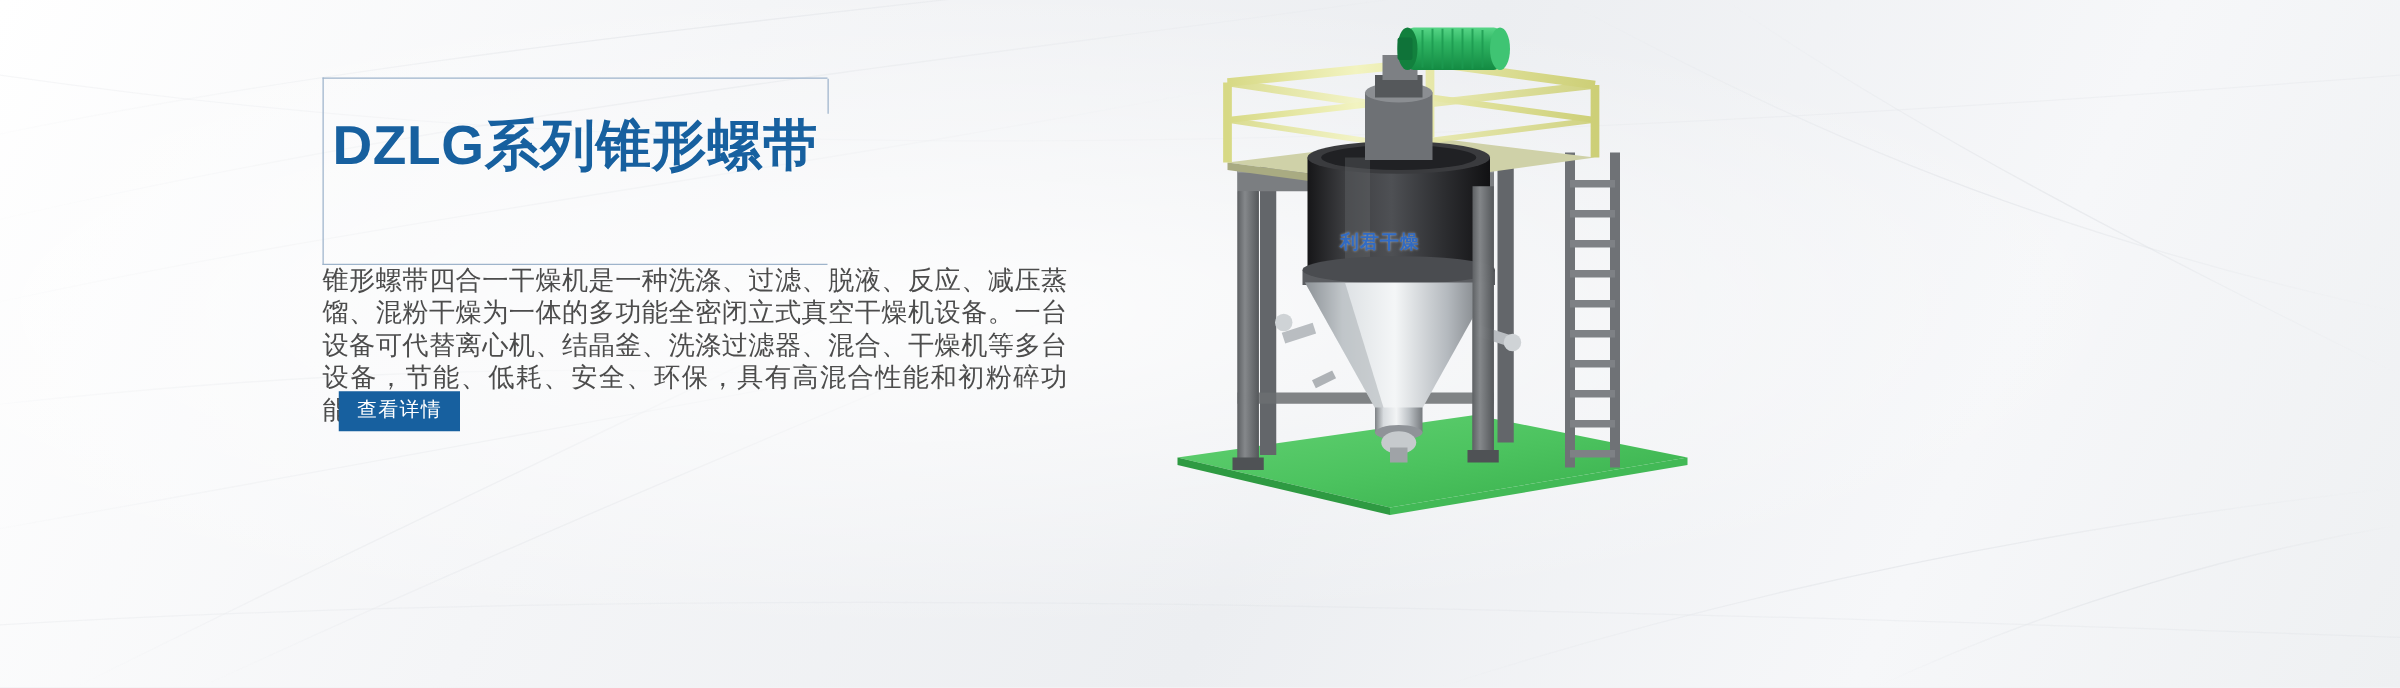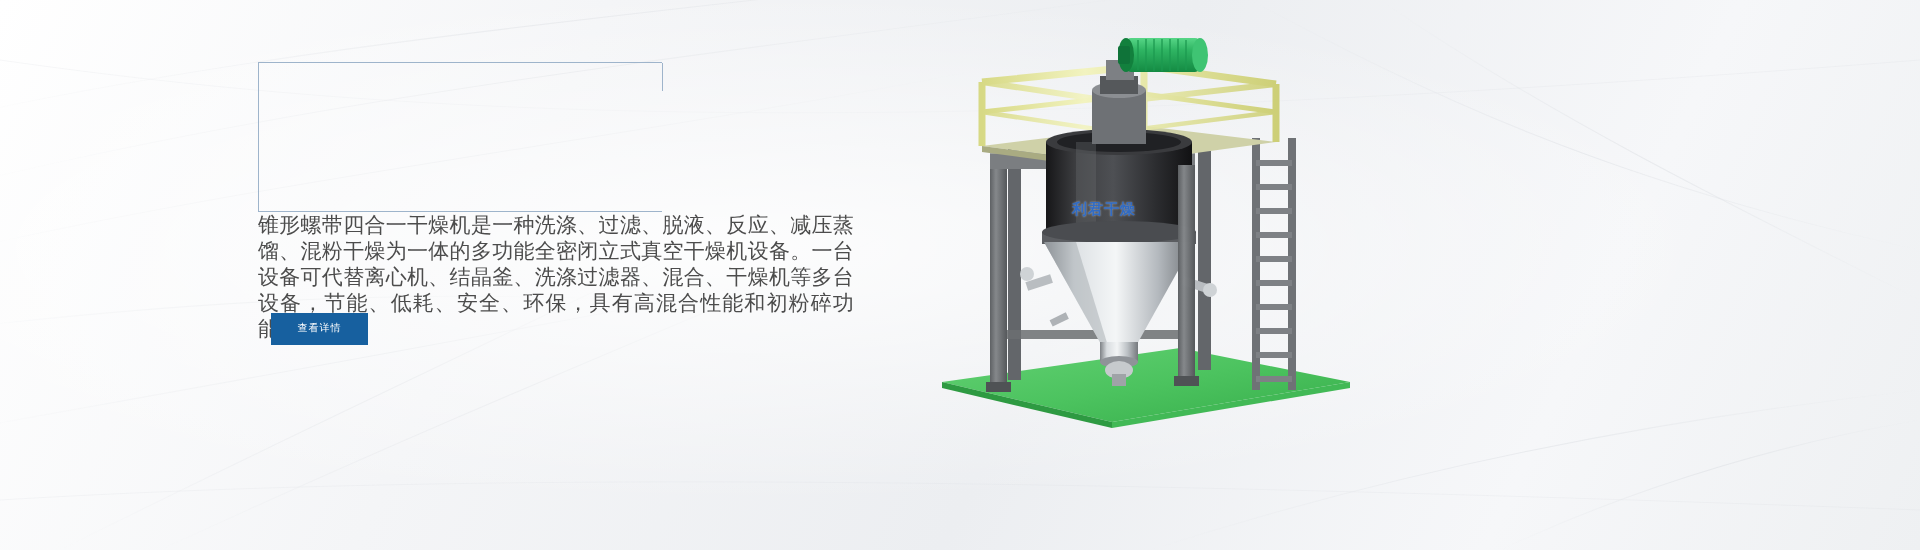--- a/index.html
+++ b/index.html
@@ -79,34 +79,34 @@
     letter-spacing:.2px;
     text-align:justify;
   }
 
   .cta {
     position:absolute;
     left:271px; top:313px;
     width:97px; height:32px;
     background:#17609f;
     color:#ffffff;
-    font-size:10px;
+    font-size:16px;
     line-height:32px;
     text-align:center;
     letter-spacing:1px;
     cursor:pointer;
     user-select:none;
     border:none;
-    font-family: Liberation Mono, monospace;
+    font-family: Liberation Sans, sans-serif;
   }
 
   
   .product {
     position:absolute;
-    left:930px; top:30px;
+    left:930px; top:14px;
     width:430px; height:400px;
   }
   .product svg { width:100%; height:100%; display:block; }
   .wm {
     position:absolute;
     left:142px; top:170px;
     font-size:15px;
     font-weight:bold;
     color:#2f6fd0;
     opacity:.9;
@@ -146,20 +146,21 @@
         <path d="M0,60 C420,120 900,140 1920,60"></path>
         <path d="M0,500 C500,470 1100,480 1920,510"></path>
       </g>
     </svg>
   </div>
   <div class="vignette"></div>
 
   <div class="copy">
     <div class="frame"></div>
     <div class="title">
+      <span class="l1">DZLG系列锥形螺带</span>
     </div>
   </div>
 
   <p class="desc">锥形螺带四合一干燥机是一种洗涤、过滤、脱液、反应、减压蒸馏、混粉干燥为一体的多功能全密闭立式真空干燥机设备。一台设备可代替离心机、结晶釜、洗涤过滤器、混合、干燥机等多台设备，节能、低耗、安全、环保，具有高混合性能和初粉碎功能。</p>
 
   <button class="cta">查看详情</button>
 
   <div class="product">
     <svg viewBox="0 0 430 400" preserveAspectRatio="xMidYMid meet">
       <defs>

